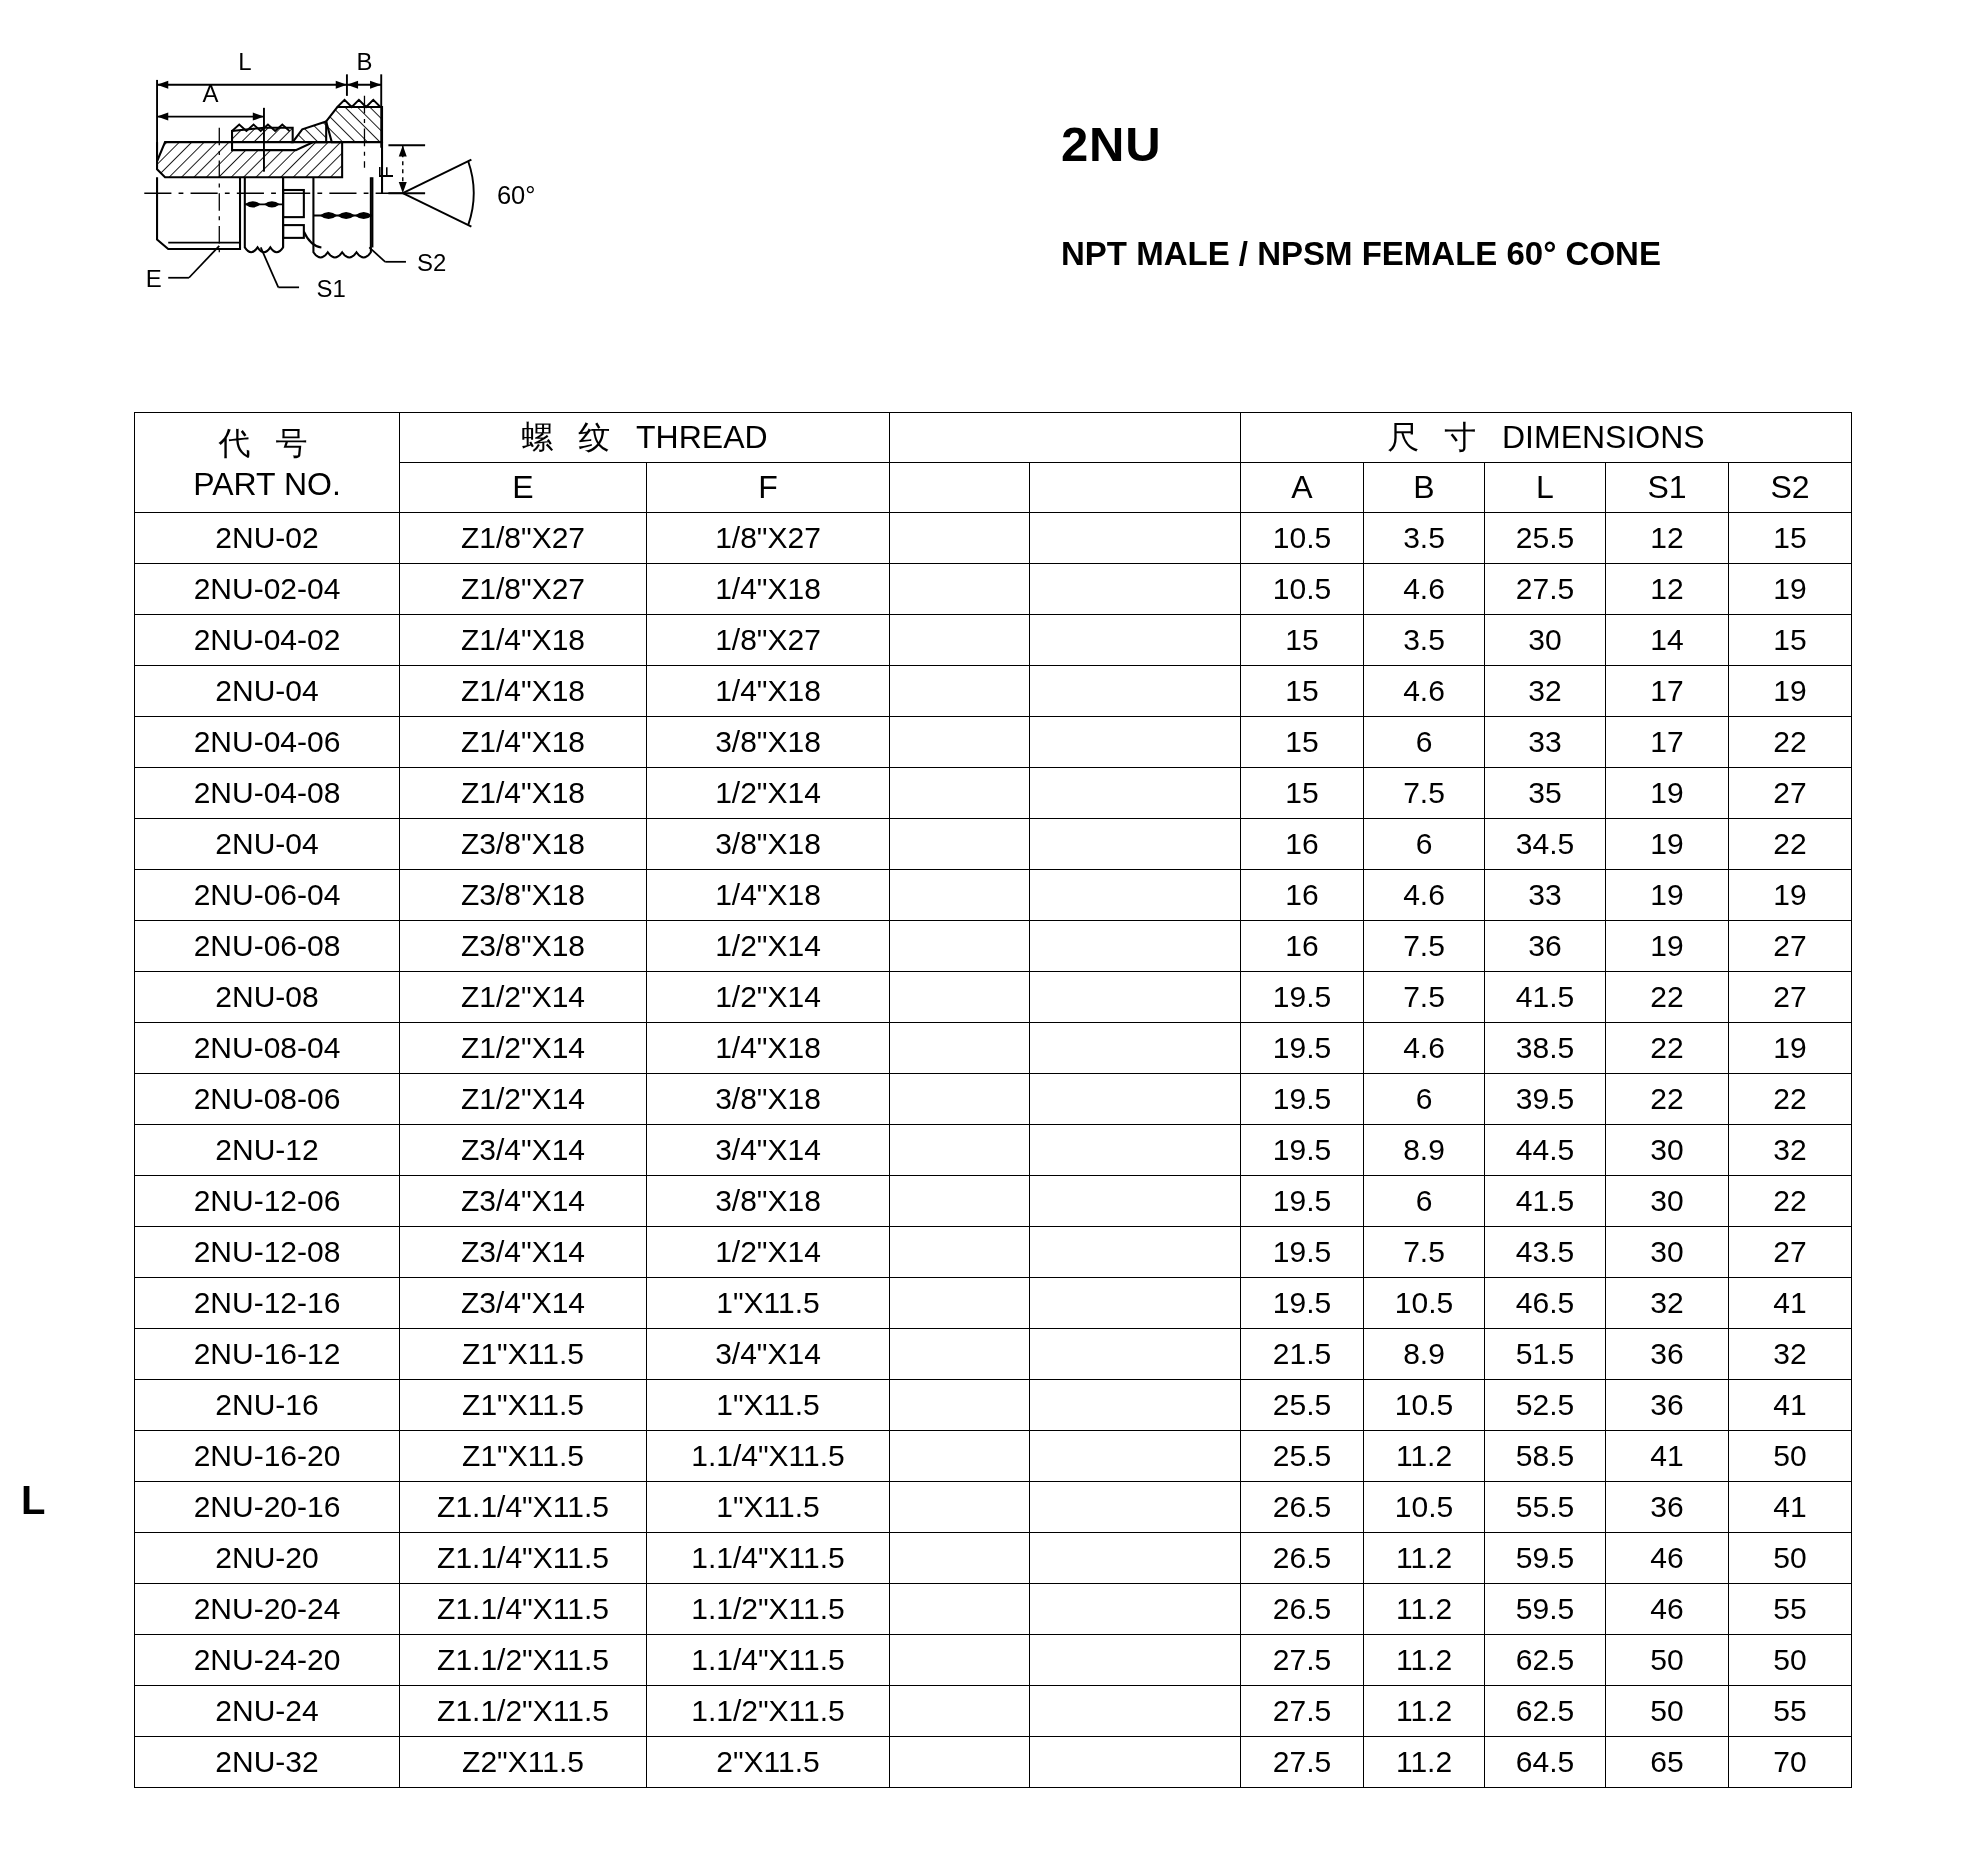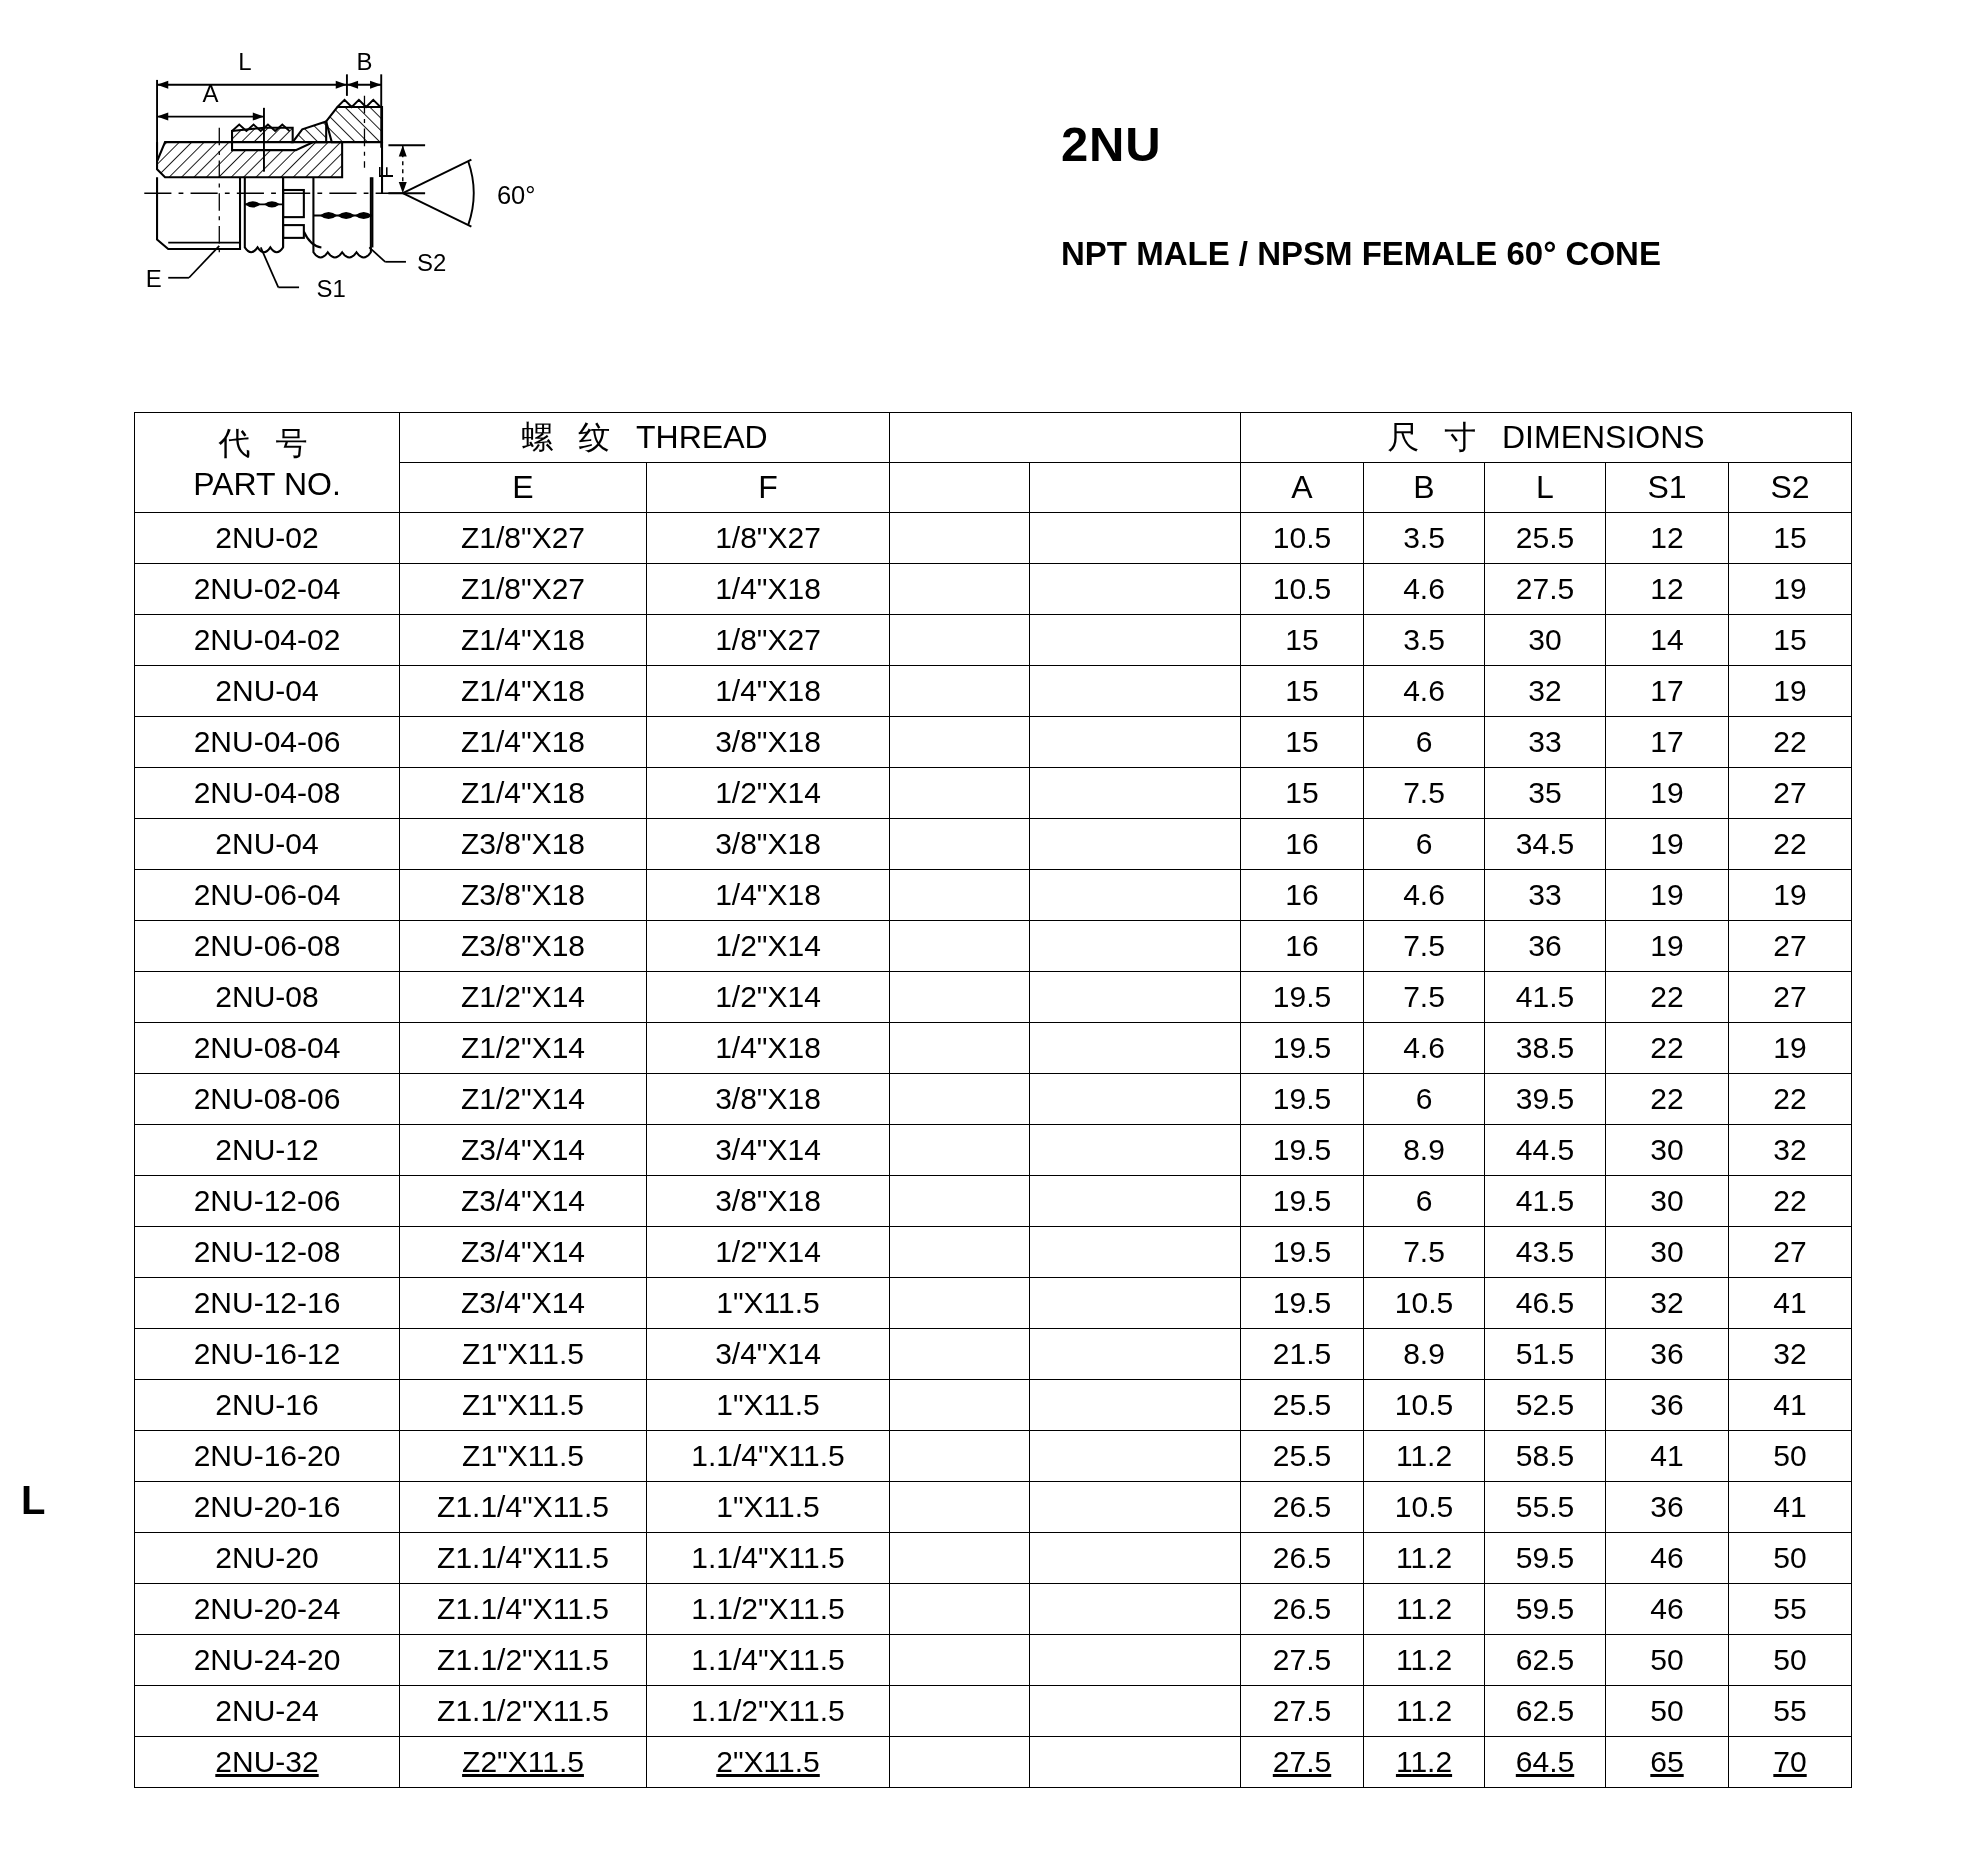--- a/index.html
+++ b/index.html
@@ -89,21 +89,21 @@
     height: 49px;
   }
   table.spec tbody td {
     font-size: 30px;
     height: 50px;
   }
   .outer-left  { border-left-width: 3.2px; }
   .outer-right { border-right-width: 3.2px; }
   .hdr-top     { border-top-width: 3.2px; }
   .hdr-sep     { border-bottom-width: 3.2px; }
-  .last-row td { border-bottom-width: 3.2px; text-decoration: underline; }
+  .last-row td { border-bottom-width: 3.2px; }
 
   .cn-head {
     letter-spacing: 8px;
   }
   .blank-col { }
 
   
   col.c-part { width: 265px; }
   col.c-e    { width: 247px; }
   col.c-f    { width: 243px; }

